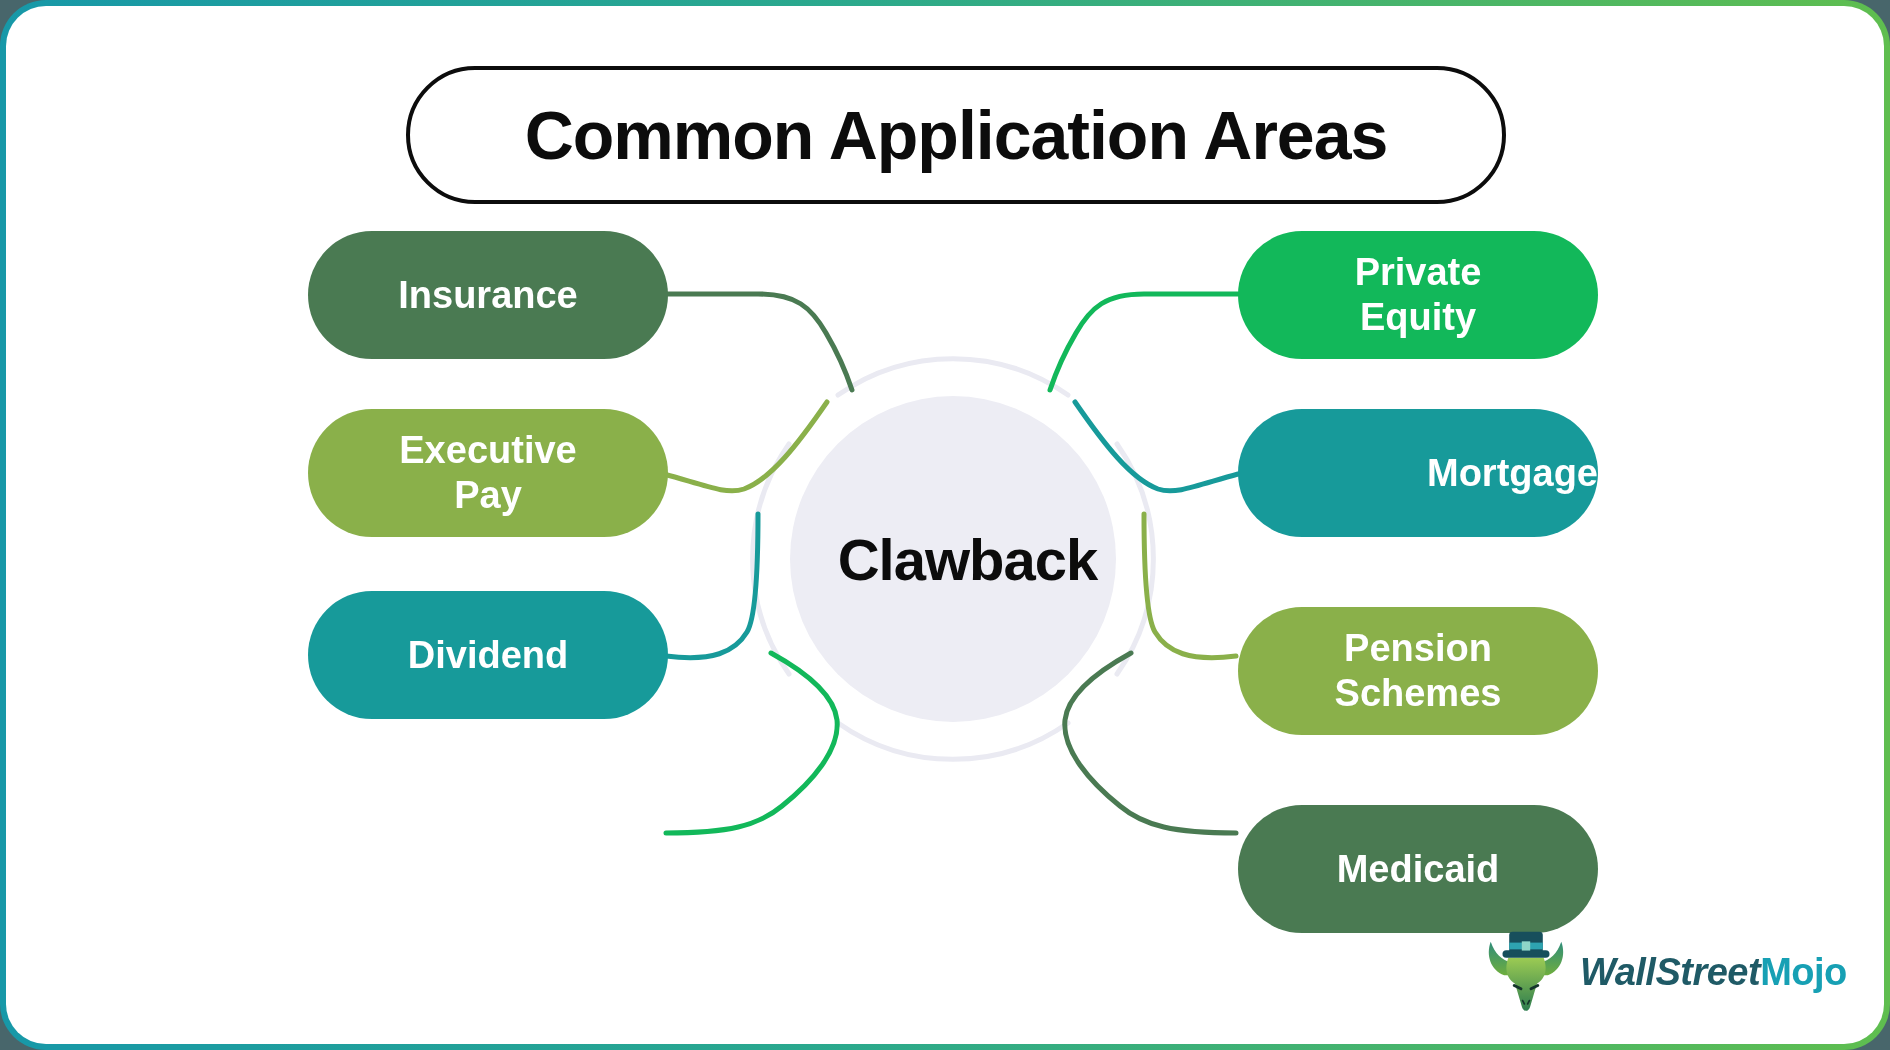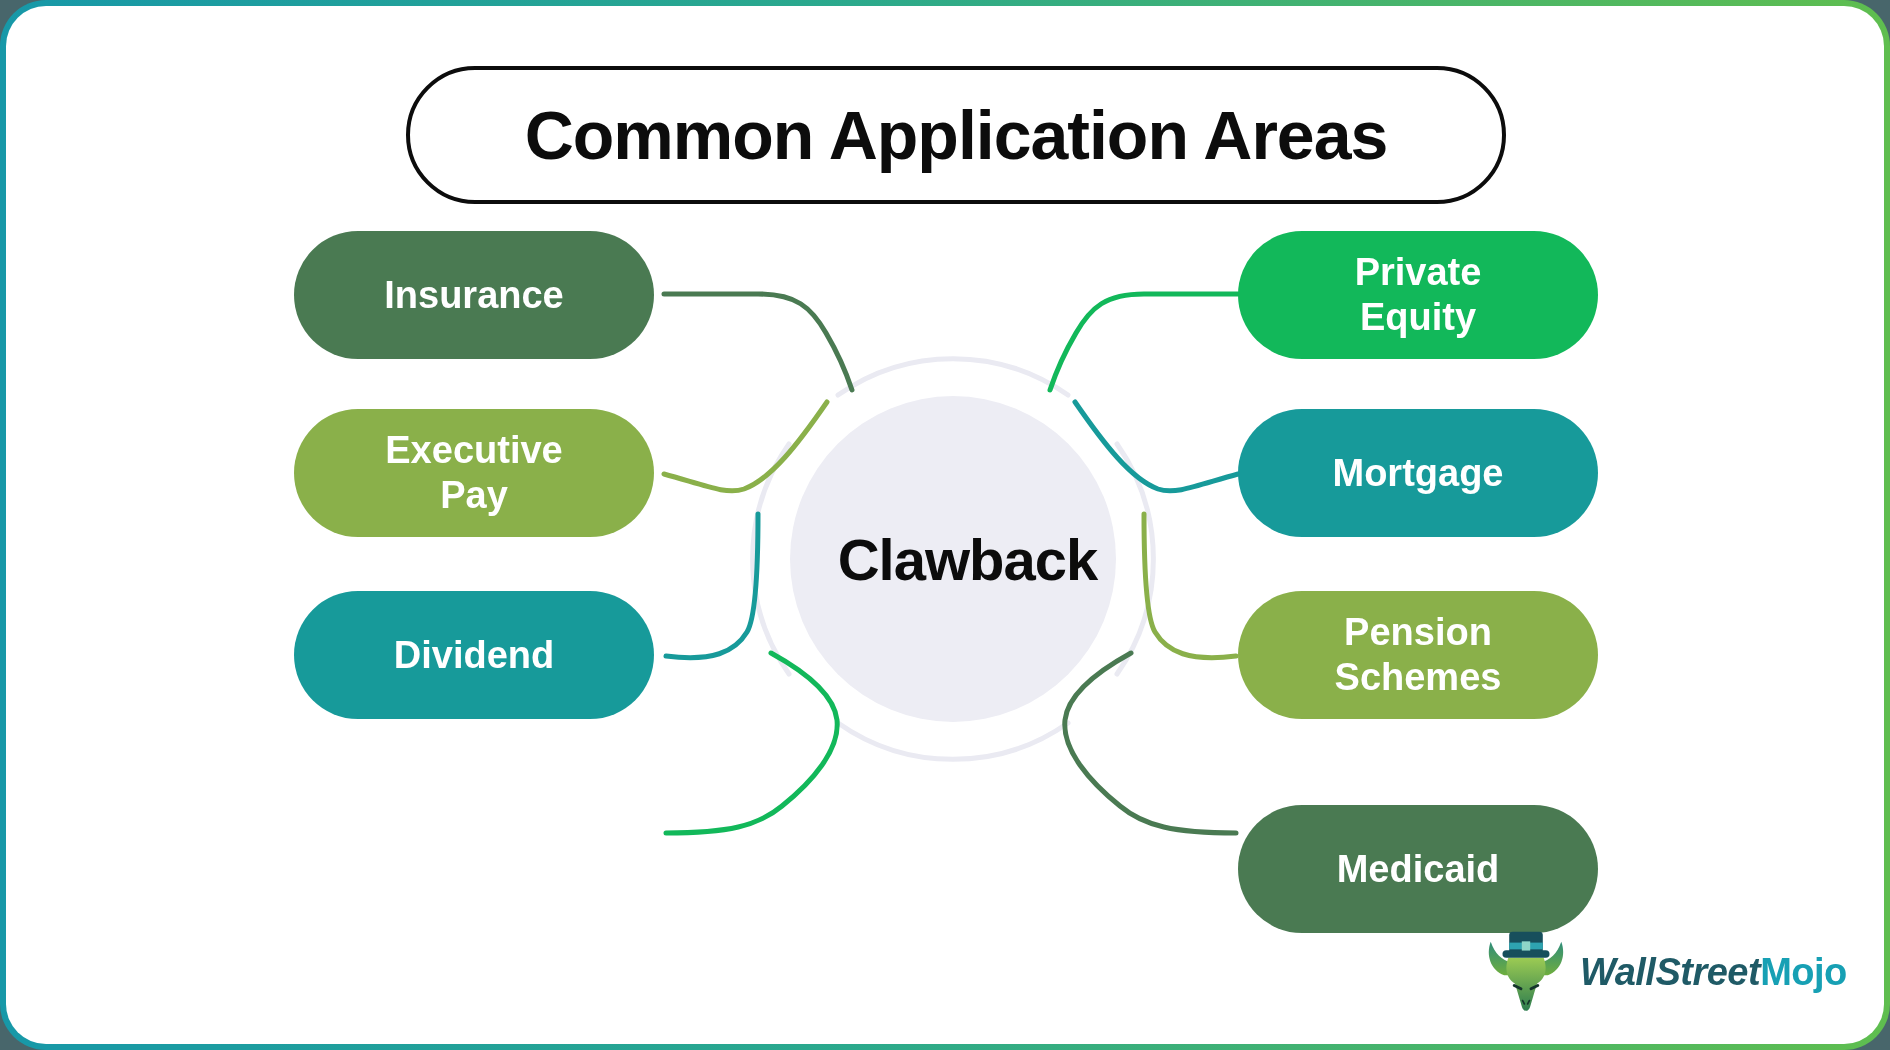--- a/index.html
+++ b/index.html
@@ -25,21 +25,21 @@
     background:#EDEDF4;display:flex;align-items:center;justify-content:center;
   }
   .circle span{font-size:58px;font-weight:800;color:#0c0c0c;letter-spacing:-1px;margin-left:29px;}
   .pill{
     position:absolute;width:360px;height:128px;border-radius:64px;
     display:flex;align-items:center;justify-content:center;text-align:center;
   }
   .pill .pill-label{
     display:block;max-width:245px;color:#ffffff;font-size:38px;font-weight:700;line-height:1.18;
   }
-  .pill.l{left:288px;}
+  .pill.l{left:302px;}
   .pill.r{left:1232px;}
   .row0{top:225px;} .row1{top:403px;} .row2{top:585px;} .row3{top:763px;}
   .logo{
     position:absolute;left:1478px;top:922px;display:flex;align-items:center;gap:12px;
   }
   .logo .bull{width:84px;height:88px;}
   .logo .logo-text{font-size:38px;font-weight:800;letter-spacing:-0.5px;white-space:nowrap;}
 </style>
 </head>
 <body>
@@ -82,24 +82,24 @@
     <div class="pill l row1" style="background: rgb(138, 176, 74);">
       <span class="pill-label">Executive Pay</span>
     </div>
     <div class="pill l row2" style="background: rgb(23, 154, 154);">
       <span class="pill-label">Dividend</span>
     </div>
 
     <div class="pill r row0" style="background: rgb(18, 184, 90);">
       <span class="pill-label">Private Equity</span>
     </div>
-    <div class="pill r row1" style="background: rgb(23, 154, 154);">
+    <div class="pill r row1" style="background: rgb(23, 154, 154); justify-content: flex-end;">
       <span class="pill-label">Mortgage</span>
     </div>
-    <div class="pill r row2" style="background: rgb(138, 176, 74);">
+    <div class="pill r row2" style="background: rgb(138, 176, 74); margin-top: 16px;">
       <span class="pill-label">Pension Schemes</span>
     </div>
     <div class="pill r row3" style="background: rgb(74, 122, 82); margin-top: 36px;">
       <span class="pill-label">Medicaid</span>
     </div>
 
     <div class="logo">
       <svg class="bull" viewBox="0 0 100 100">
         <defs>
           <linearGradient id="faceGrad" x1="0" y1="0" x2="0" y2="1">

